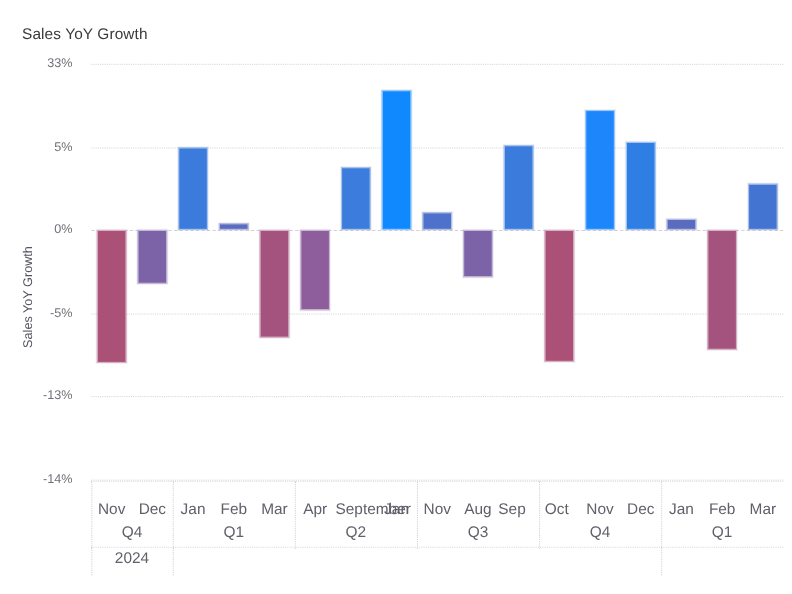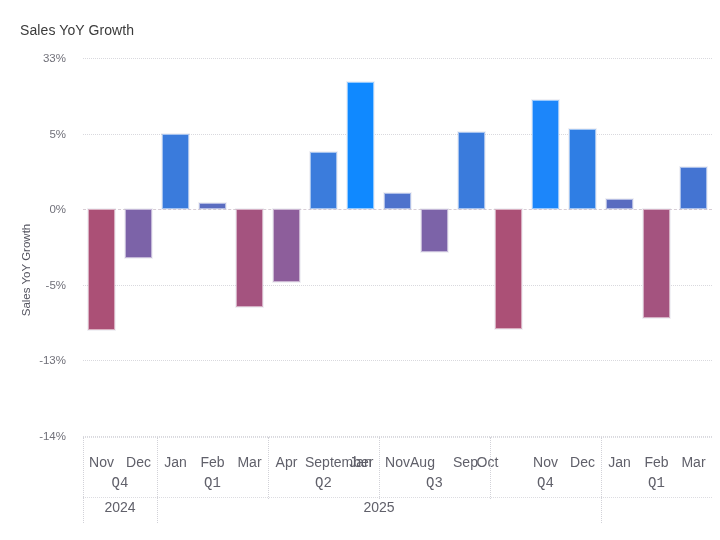--- a/index.html
+++ b/index.html
@@ -57,21 +57,21 @@
   }
 
   
   .xaxis{
     position:absolute;
     left:83px;top:437px;
     width:629px;height:95px;
   }
   .xrow{position:absolute;left:0;right:0;}
   .xrow.months{top:17px;height:18px;}
-  .xrow.quarters{top:38px;height:18px;font-family:Liberation Mono, monospace;}
+  .xrow.quarters{top:38px;height:18px;}
   .xrow.years{top:62px;height:18px;}
 
   .xcell{
     position:absolute;
     text-align:center;
     font-size:14px;
     color:#60606a;
     white-space:nowrap;
     top:0;
   }
@@ -134,23 +134,23 @@
       <div class="xrow months">
         <div class="xcell" style="left: 0px; width: 37px;">Nov</div>
         <div class="xcell" style="left: 37px; width: 37px;">Dec</div>
         <div class="xcell" style="left: 74px; width: 37px;">Jan</div>
         <div class="xcell" style="left: 111px; width: 37px;">Feb</div>
         <div class="xcell" style="left: 148px; width: 37px;">Mar</div>
         <div class="xcell" style="left: 185px; width: 37px;">Apr</div>
         <div class="xcell" style="left: 222px; width: 37px;">September</div>
         <div class="xcell" style="left: 259px; width: 37px;">Jan</div>
         <div class="xcell" style="left: 296px; width: 37px;">Nov</div>
-        <div class="xcell" style="left: 321px; width: 37px;">Aug</div>
+        <div class="xcell" style="left: 333px; width: 37px;">Aug</div>
         <div class="xcell" style="left: 364px; width: 37px;">Sep</div>
-        <div class="xcell" style="left: 386px; width: 37px;">Oct</div>
+        <div class="xcell" style="left: 397px; width: 37px; text-align: right;">Oct</div>
         <div class="xcell" style="left: 444px; width: 37px;">Nov</div>
         <div class="xcell" style="left: 481px; width: 37px;">Dec</div>
         <div class="xcell" style="left: 518px; width: 37px;">Jan</div>
         <div class="xcell" style="left: 555px; width: 37px;">Feb</div>
         <div class="xcell" style="left: 592px; width: 37px;">Mar</div>
       </div>
       <div class="xrow quarters">
         <div class="xcell" style="left: 0px; width: 74px;">Q4</div>
         <div class="xcell" style="left: 74px; width: 111px;">Q1</div>
         <div class="xcell" style="left: 185px; width: 111px;">Q2</div>
@@ -158,21 +158,20 @@
         <div class="xcell" style="left: 407px; width: 111px;">Q4</div>
         <div class="xcell" style="left: 518px; width: 111px;">Q1</div>
       </div>
       <div class="xsep tall" style="left: 74px;"></div>
       <div class="xsep tall" style="left: 185px;"></div>
       <div class="xsep tall" style="left: 296px;"></div>
       <div class="xsep tall" style="left: 407px;"></div>
       <div class="xsep tall" style="left: 518px;"></div>
       <div class="xrow years">
         <div class="xcell" style="left: 0px; width: 74px;">2024</div>
-        <div class="xcell" style="left: 74px; width: 444px;">2025</div>
         <div class="xcell" style="left: 518px; width: 111px;"></div>
       </div>
       <div class="xsep short" style="left: 74px;"></div>
       <div class="xsep short" style="left: 518px;"></div>
       <div class="xsep tall" style="left: 0px;"></div>
       <div class="xsep short" style="left: 0px;"></div>
     </div>
 
 </div>
 

